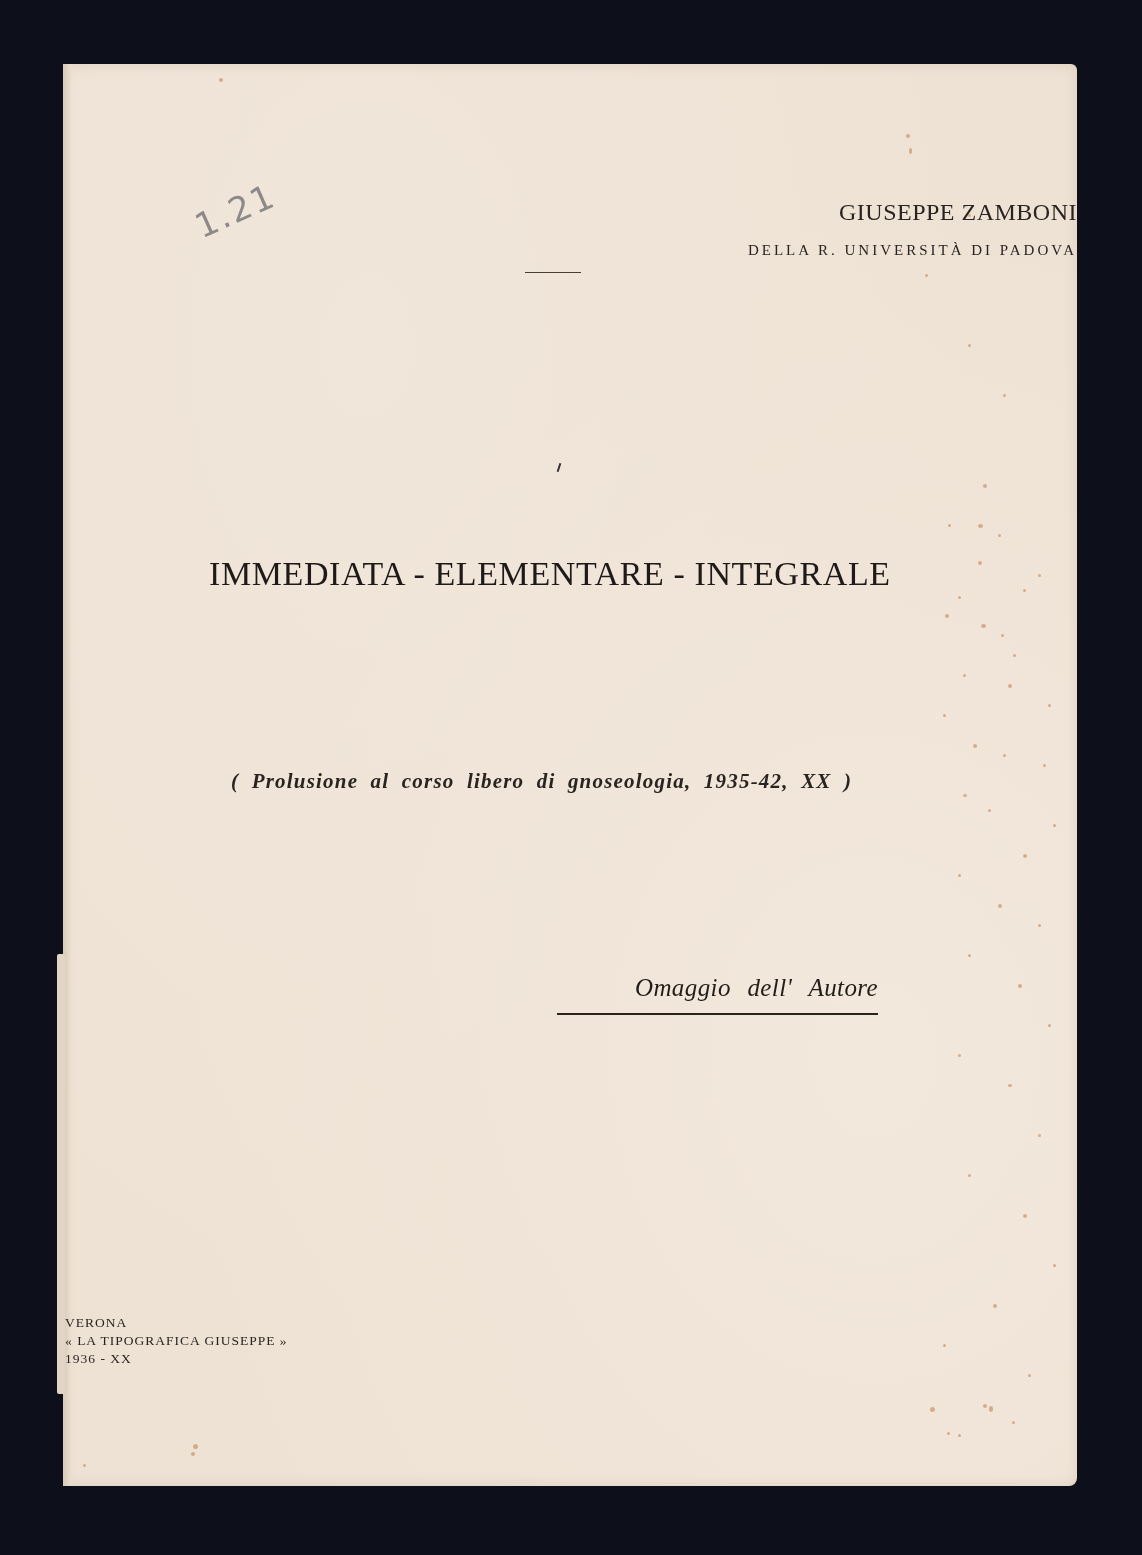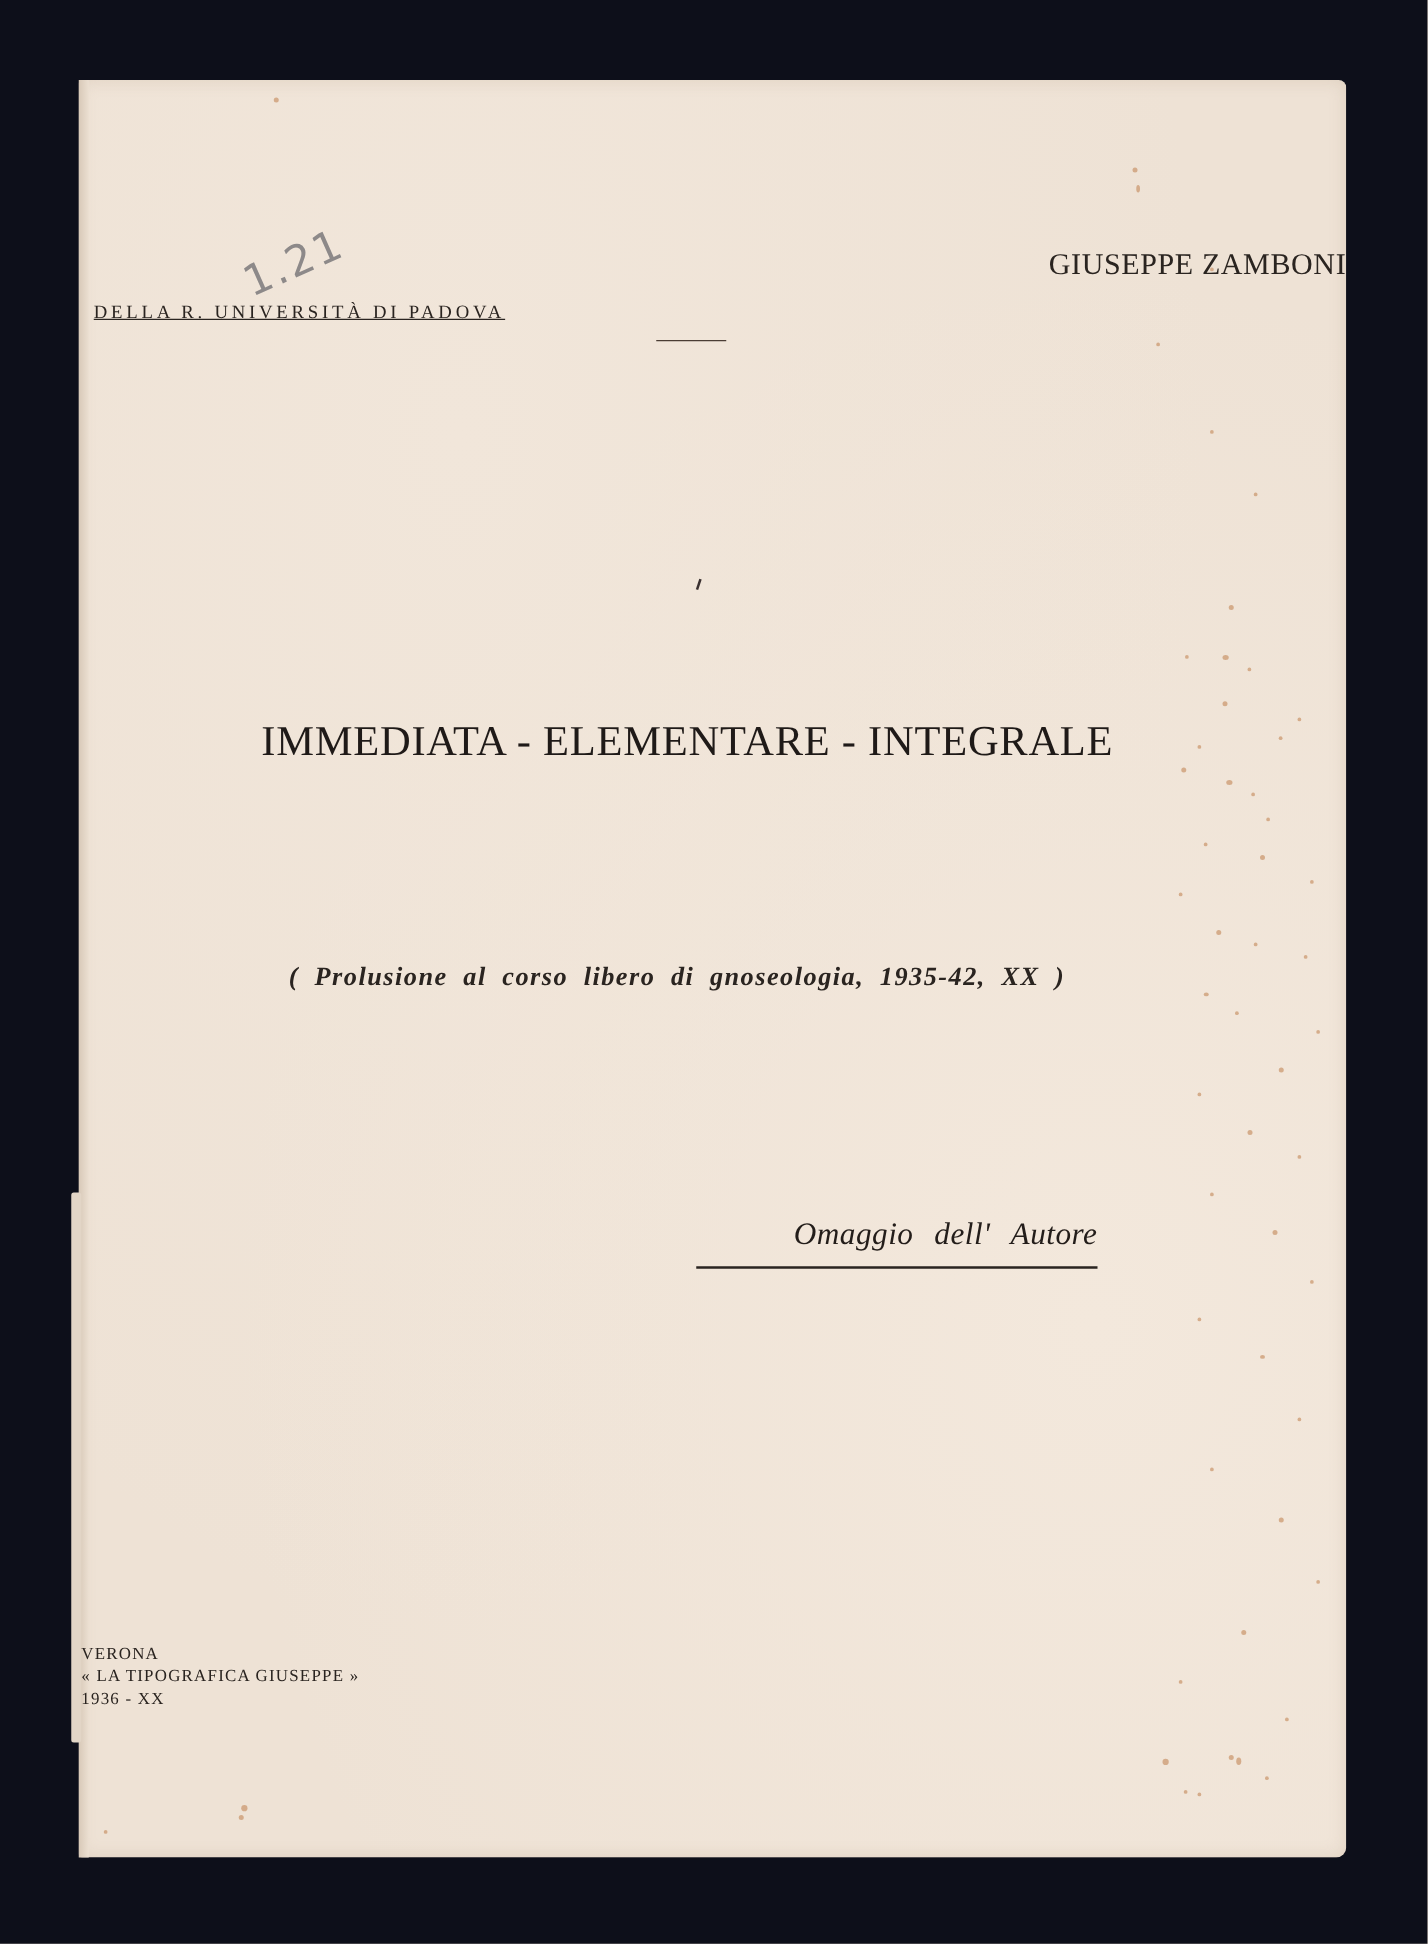--- a/index.html
+++ b/index.html
@@ -72,27 +72,25 @@
       color: #2a2420;
       letter-spacing: 0.5px;
       padding-left: 10px;
       box-sizing: border-box;
     }
     .affil {
       position: absolute;
       left: 0;
       width: 100%;
       top: 178px;
-      text-align: left;
+      text-align: right;
       font-size: 15px;
       color: #2a2420;
       letter-spacing: 3px;
-      padding-left: 12px;
       box-sizing: border-box;
-      text-decoration: underline;
     }
     .rule-short {
       position: absolute;
       left: 462px;
       top: 208px;
       width: 56px;
       height: 1px;
       background: #4a3d34;
     }
     .tick {
@@ -107,21 +105,21 @@
     .title {
       position: absolute;
       left: 146px;
       top: 483px;
       width: 740px;
       font-size: 34px;
       color: #1f1a18;
       line-height: 54px;
     }
     .title .l1 { letter-spacing: 2.6px; white-space: pre; }
-    .title .l2 { letter-spacing: 0.6px; white-space: pre; margin-top: 20px; }
+    .title .l2 { letter-spacing: 0.6px; white-space: pre; }
     .subtitle {
       position: absolute;
       left: 168px;
       top: 705px;
       width: 720px;
       font-size: 21px;
       font-style: italic;
       font-weight: bold;
       color: #2a2420;
       letter-spacing: 1.2px;

